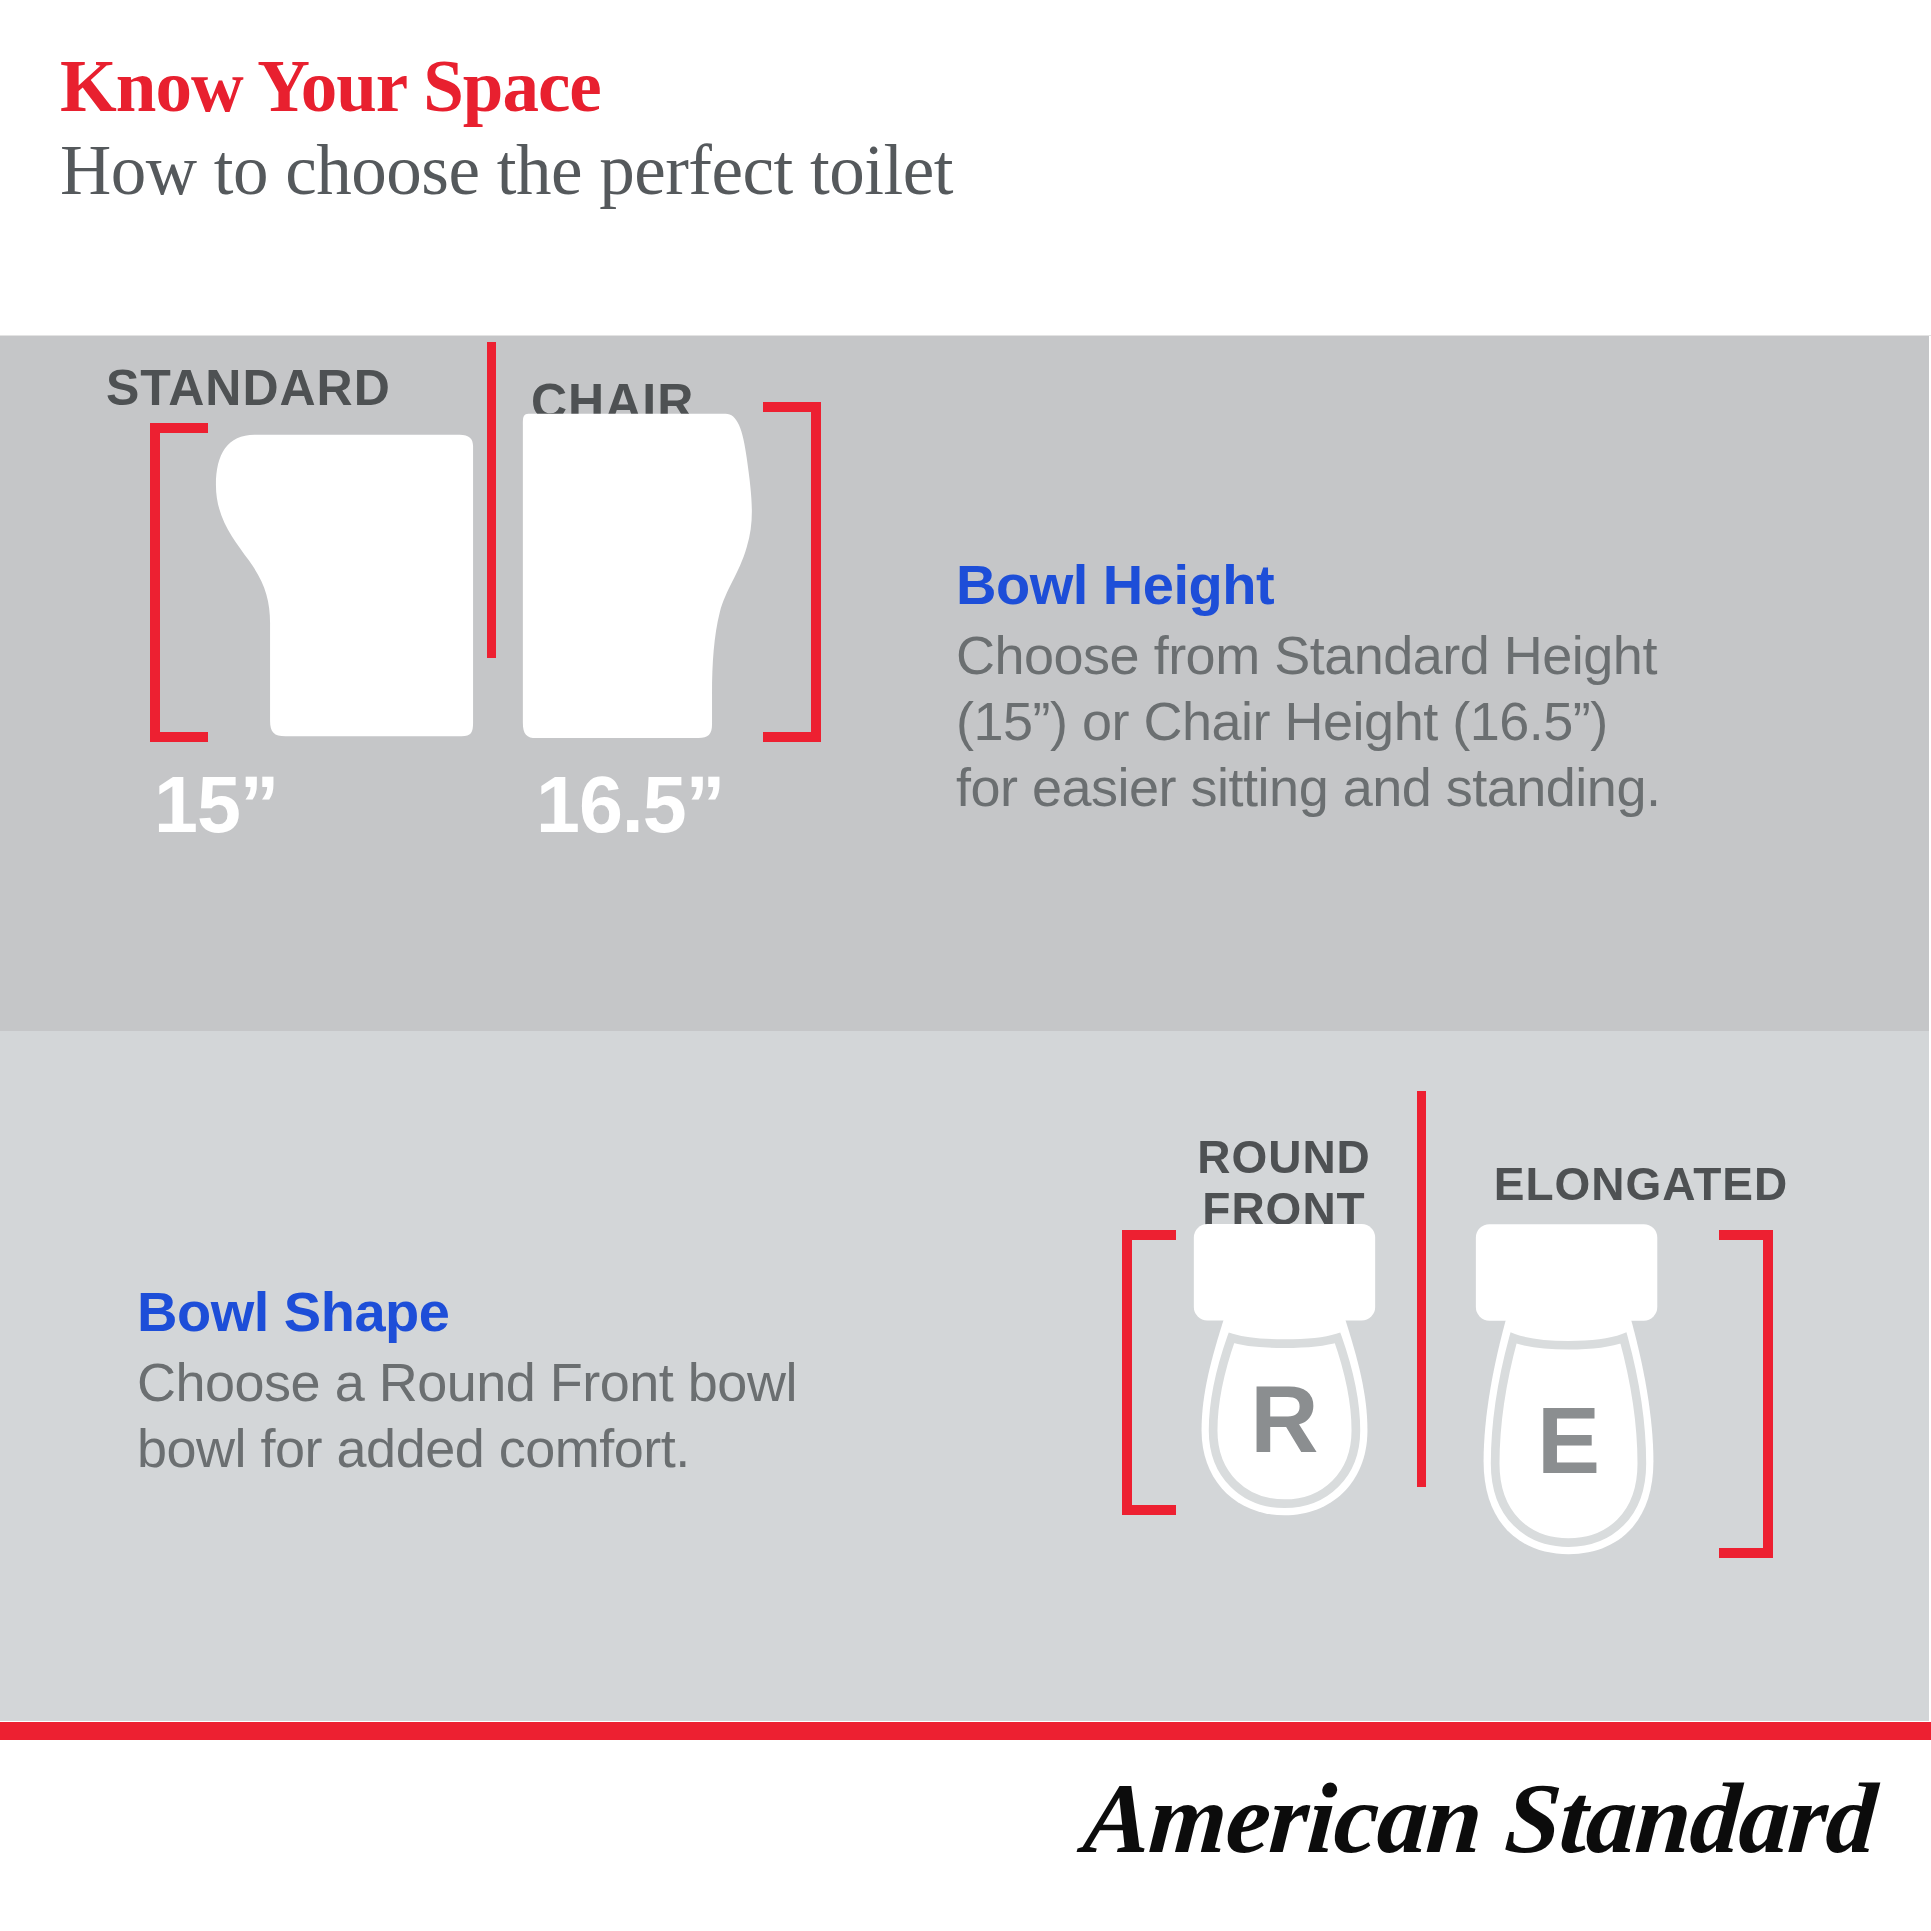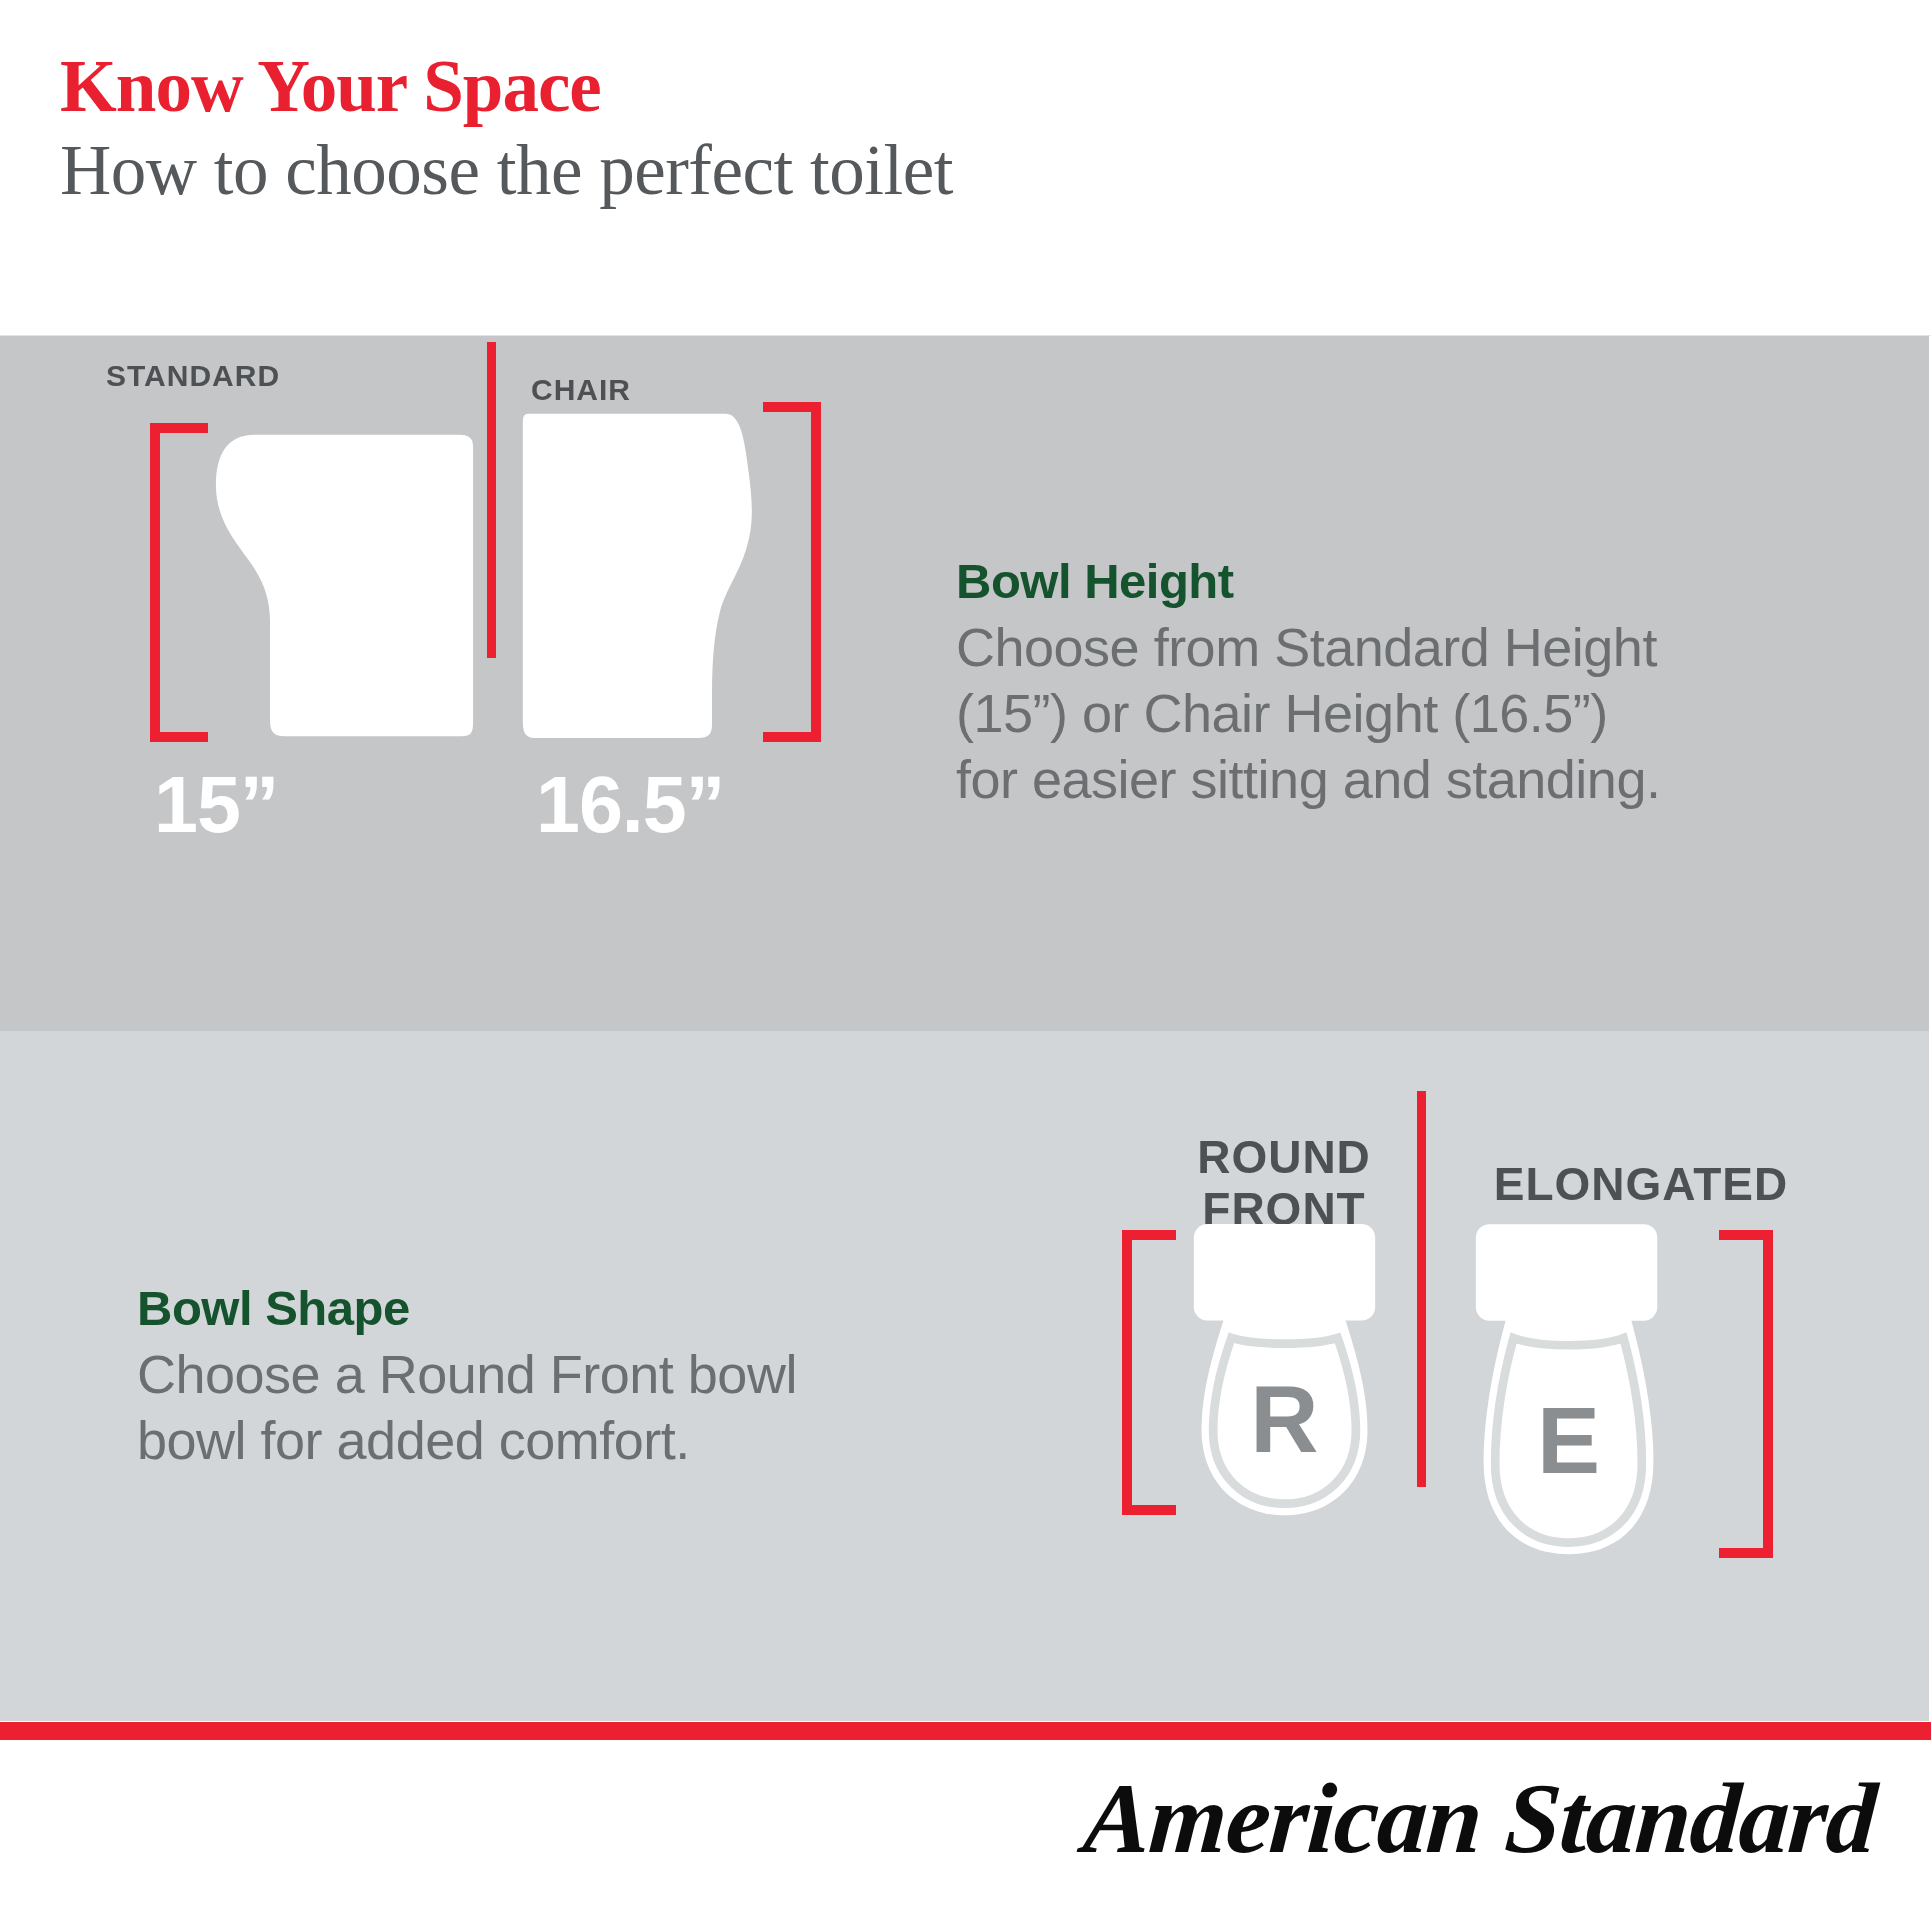--- a/index.html
+++ b/index.html
@@ -48,21 +48,21 @@
   
   #section-height {
     position: absolute;
     left: 0; top: 336px;
     width: 1931px; height: 695px;
     background: #c5c6c8;
     border-right: 2.9px solid #ffffff;
   }
   .sec1-label {
     position: absolute;
-    font-size: 30px;
+    font-size: 50px;
     font-weight: bold;
     color: #4e5153;
     letter-spacing: 1px;
     white-space: nowrap;
   }
   #label-standard { left: 106px; top: 23px; }
   #label-chair    { left: 531px; top: 37px; }
 
   
   #divider-1 {
@@ -107,23 +107,23 @@
   #dim-standard { left: 154px; top: 423px; }
   #dim-chair    { left: 536px; top: 423px; }
 
   
   #height-copy {
     position: absolute;
     left: 956px; top: 217px;
     width: 869px;
   }
   .copy-head {
-    font-size: 49px;
-    font-weight: bold;
-    color: #14532d;
+    font-size: 56px;
+    font-weight: bold;
+    color: #1d4ed8;
     line-height: 1.15;
     letter-spacing: -0.5px;
     margin-bottom: 5.8px;
   }
   .copy-body {
     font-size: 54px;
     font-weight: 400;
     color: #6b6f71;
     line-height: 1.22;
     letter-spacing: -0.5px;

